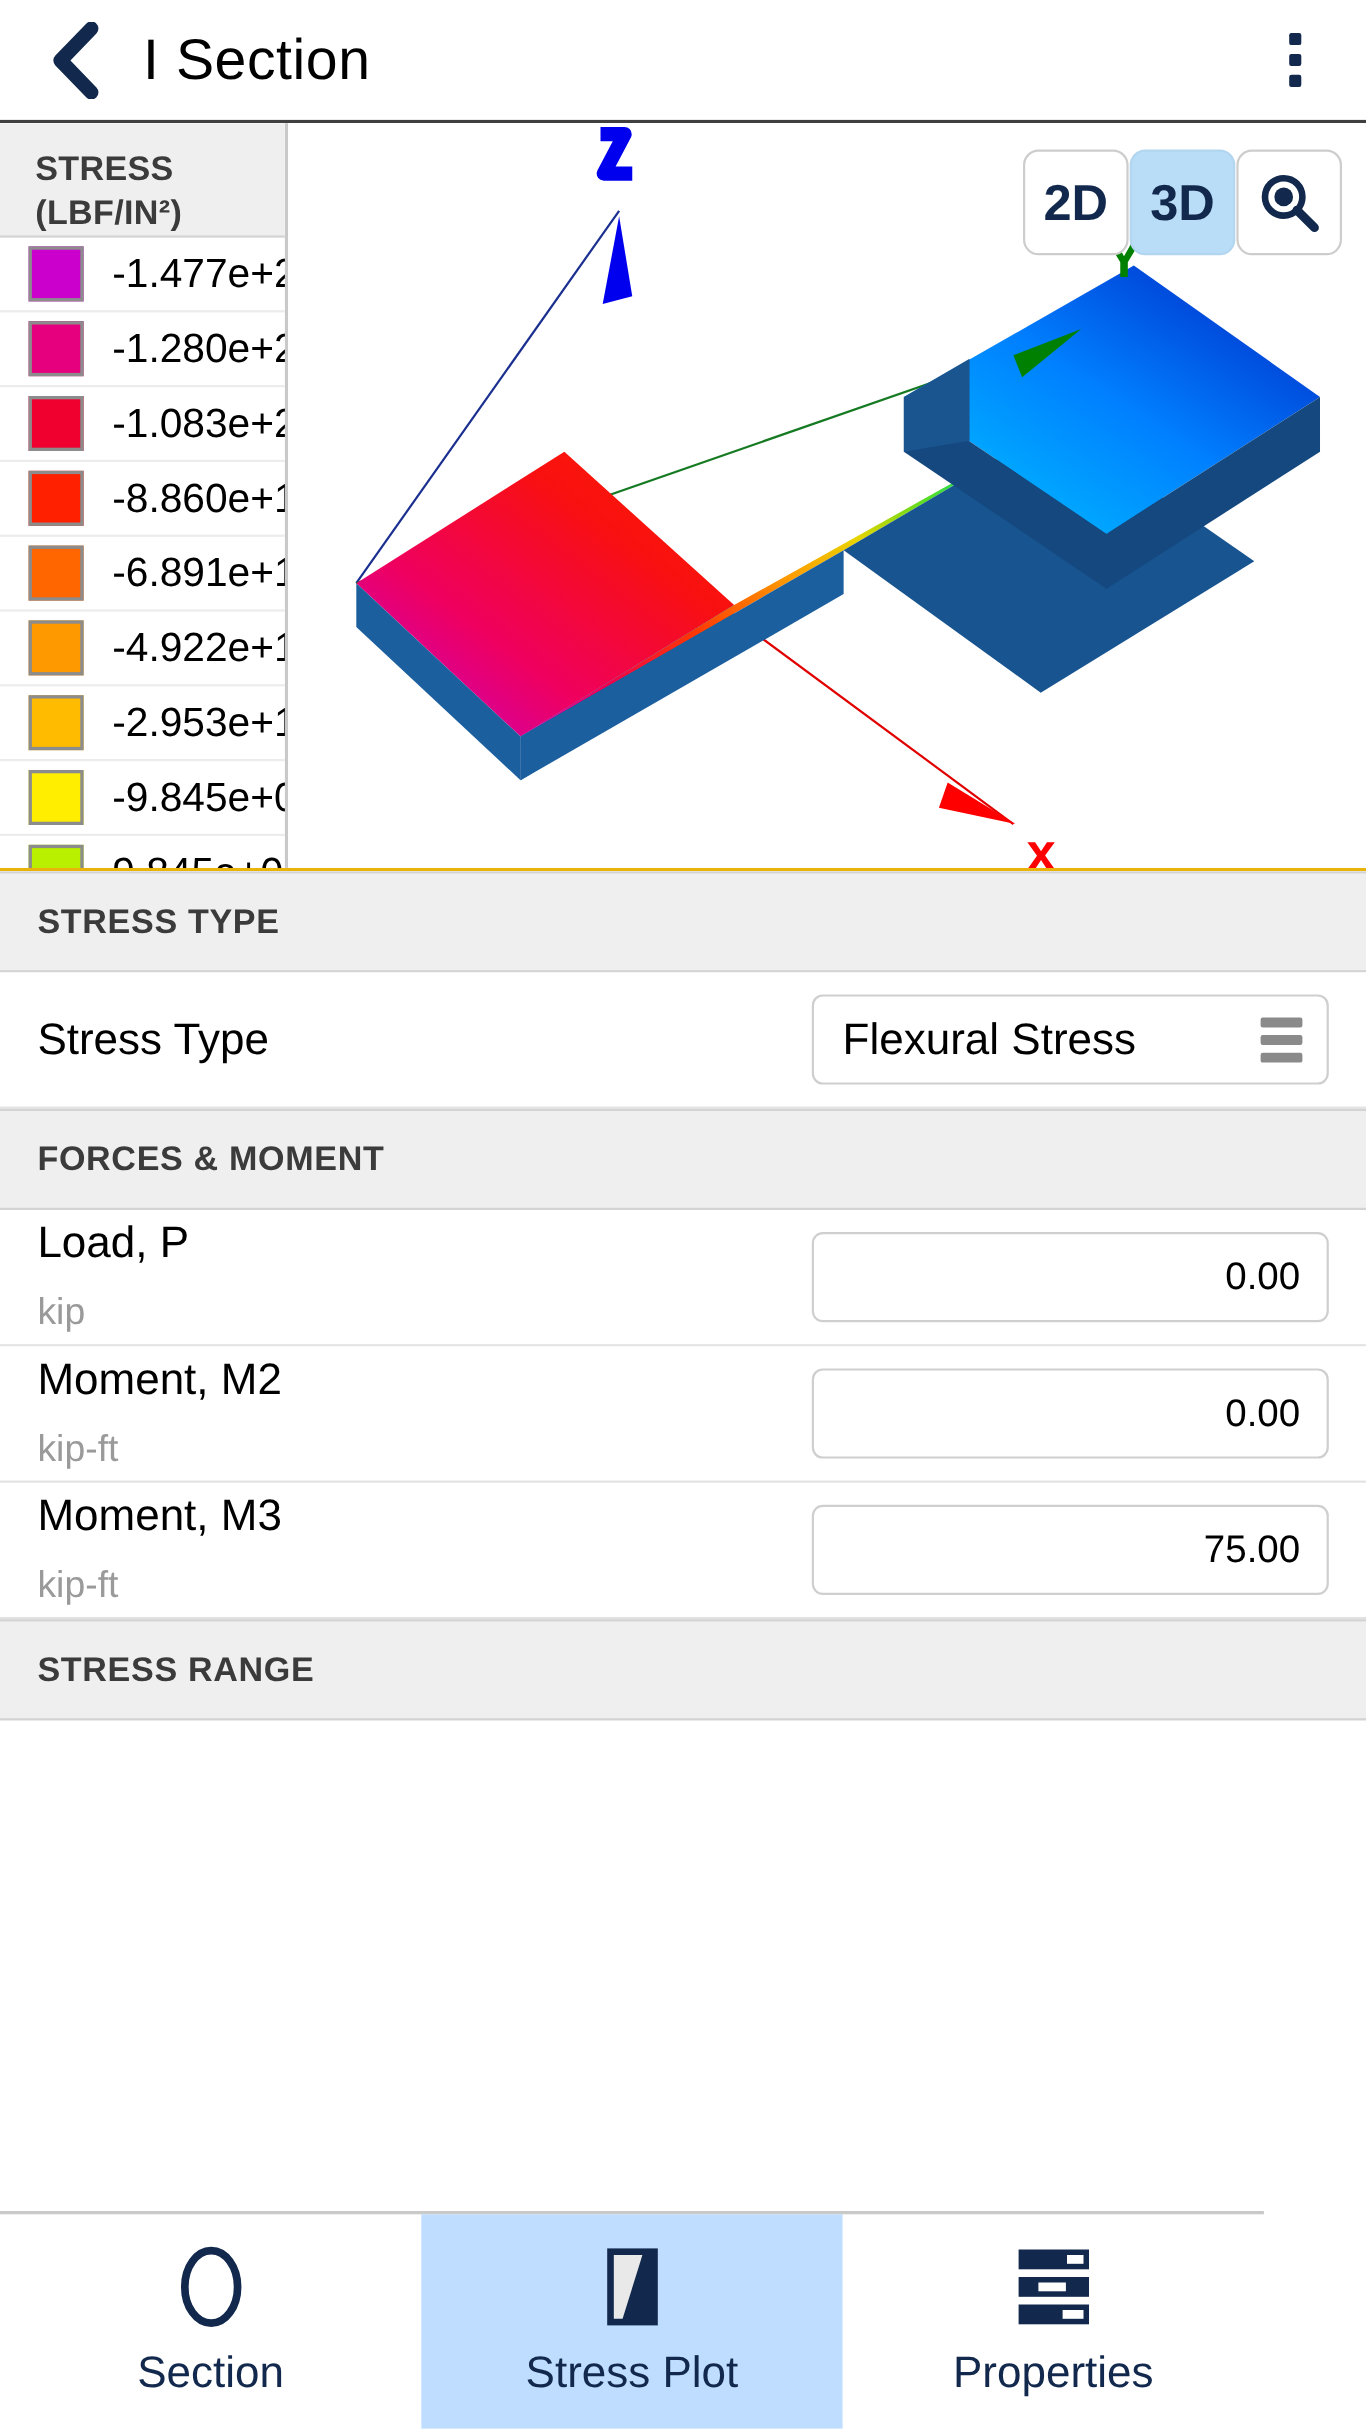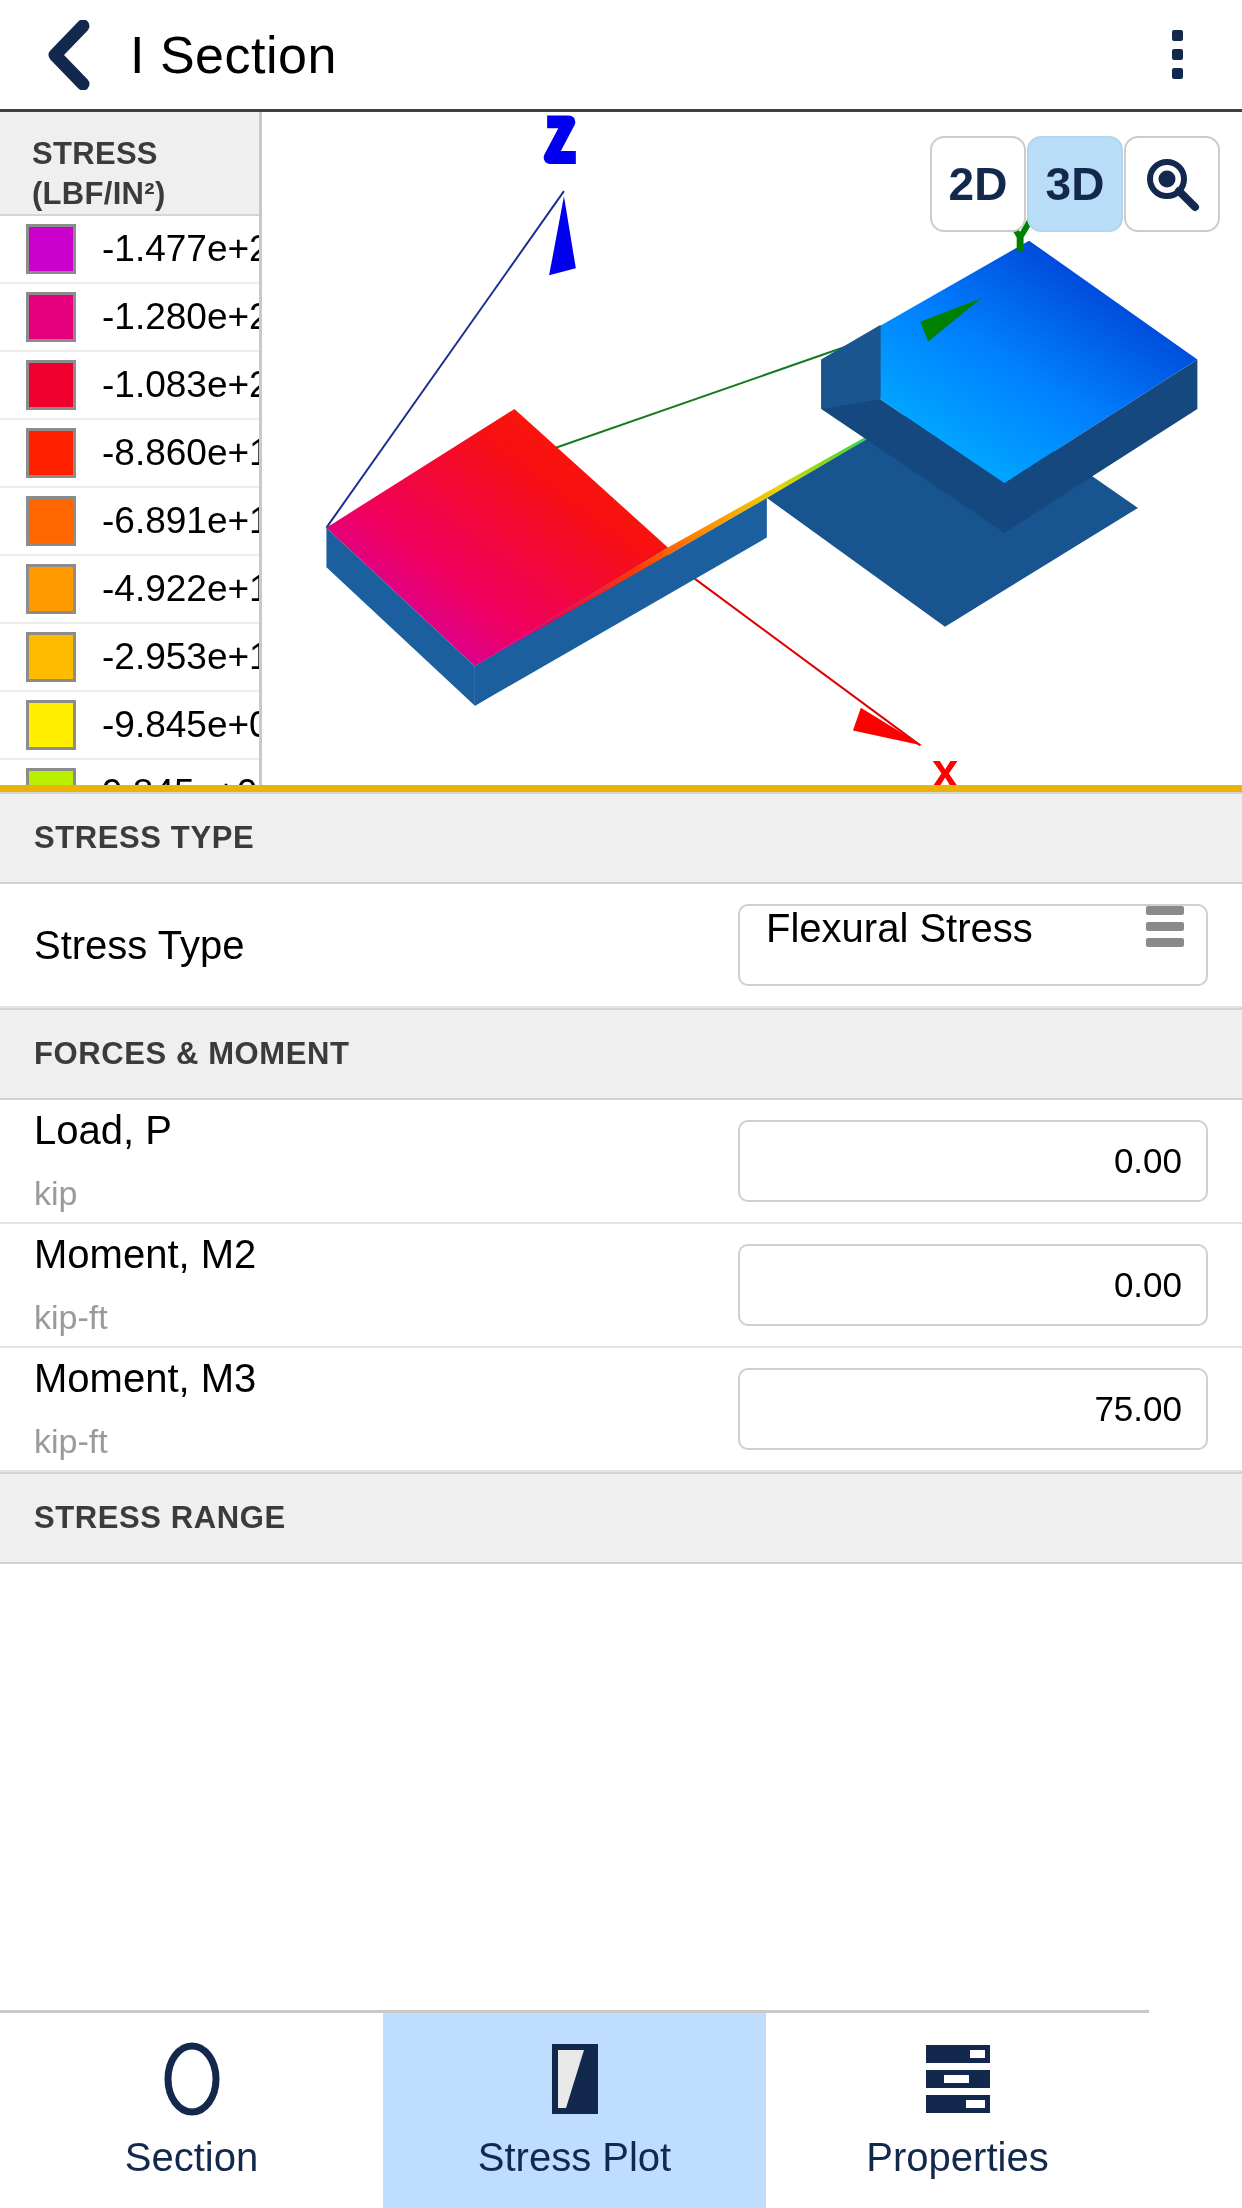--- a/index.html
+++ b/index.html
@@ -26,21 +26,21 @@
     font-weight: 400; letter-spacing: 0.5px; white-space: nowrap;
   }
   .header-spacer { flex: 1 1 auto; }
   .kebab { width: 58px; height: 64px; display: flex; flex-direction: column; align-items: center; justify-content: center; gap: 8px; }
   .kebab i { display: block; width: 11px; height: 11px; border-radius: 2px; background: #12294d; }
 
   
   .plot-area {
     flex: 0 0 680px; height: 680px;
     display: flex; position: relative;
-    border-bottom: 7px solid #eab308;
+    border-bottom: 3px solid #eab308;
     background: #fff;
   }
   .legend {
     width: 262px; flex: 0 0 262px;
     border-right: 3px solid #c9c9c9;
     background: #fff; overflow: hidden; position: relative;
   }
   .legend-header {
     background: #efefef; padding: 22px 0 22px 32px;
     height: 104px;
@@ -91,21 +91,21 @@
   .row-unit { font-size: 34px; color: #9a9a9a; line-height: 1.2; margin-top: 20px; }
   .field {
     width: 470px; flex: 0 0 470px; height: 82px;
     border: 2px solid #cfcfcf; border-radius: 10px; background: #fff;
     display: flex; align-items: center; justify-content: flex-end;
     padding: 0 24px; font-size: 35px; color: #000;
   }
   .select-field {
     width: 470px; flex: 0 0 470px; height: 82px;
     border: 2px solid #cfcfcf; border-radius: 10px; background: #fff;
-    display: flex; justify-content: space-between;
+    display: flex; align-items: center; justify-content: space-between;
     padding: 0 22px 0 26px;
     gap: 19px;
   }
   .select-field .sel-val { font-size: 40px; color: #000; }
   .hamburger { display: flex; flex-direction: column; gap: 7px; }
   .hamburger i { display: block; width: 38px; height: 9px; background: #8a8a8a; border-radius: 2px; }
 
   
   .tabbar {
     position: absolute; left: 0; bottom: 0; width: 1149px; height: 198px;

